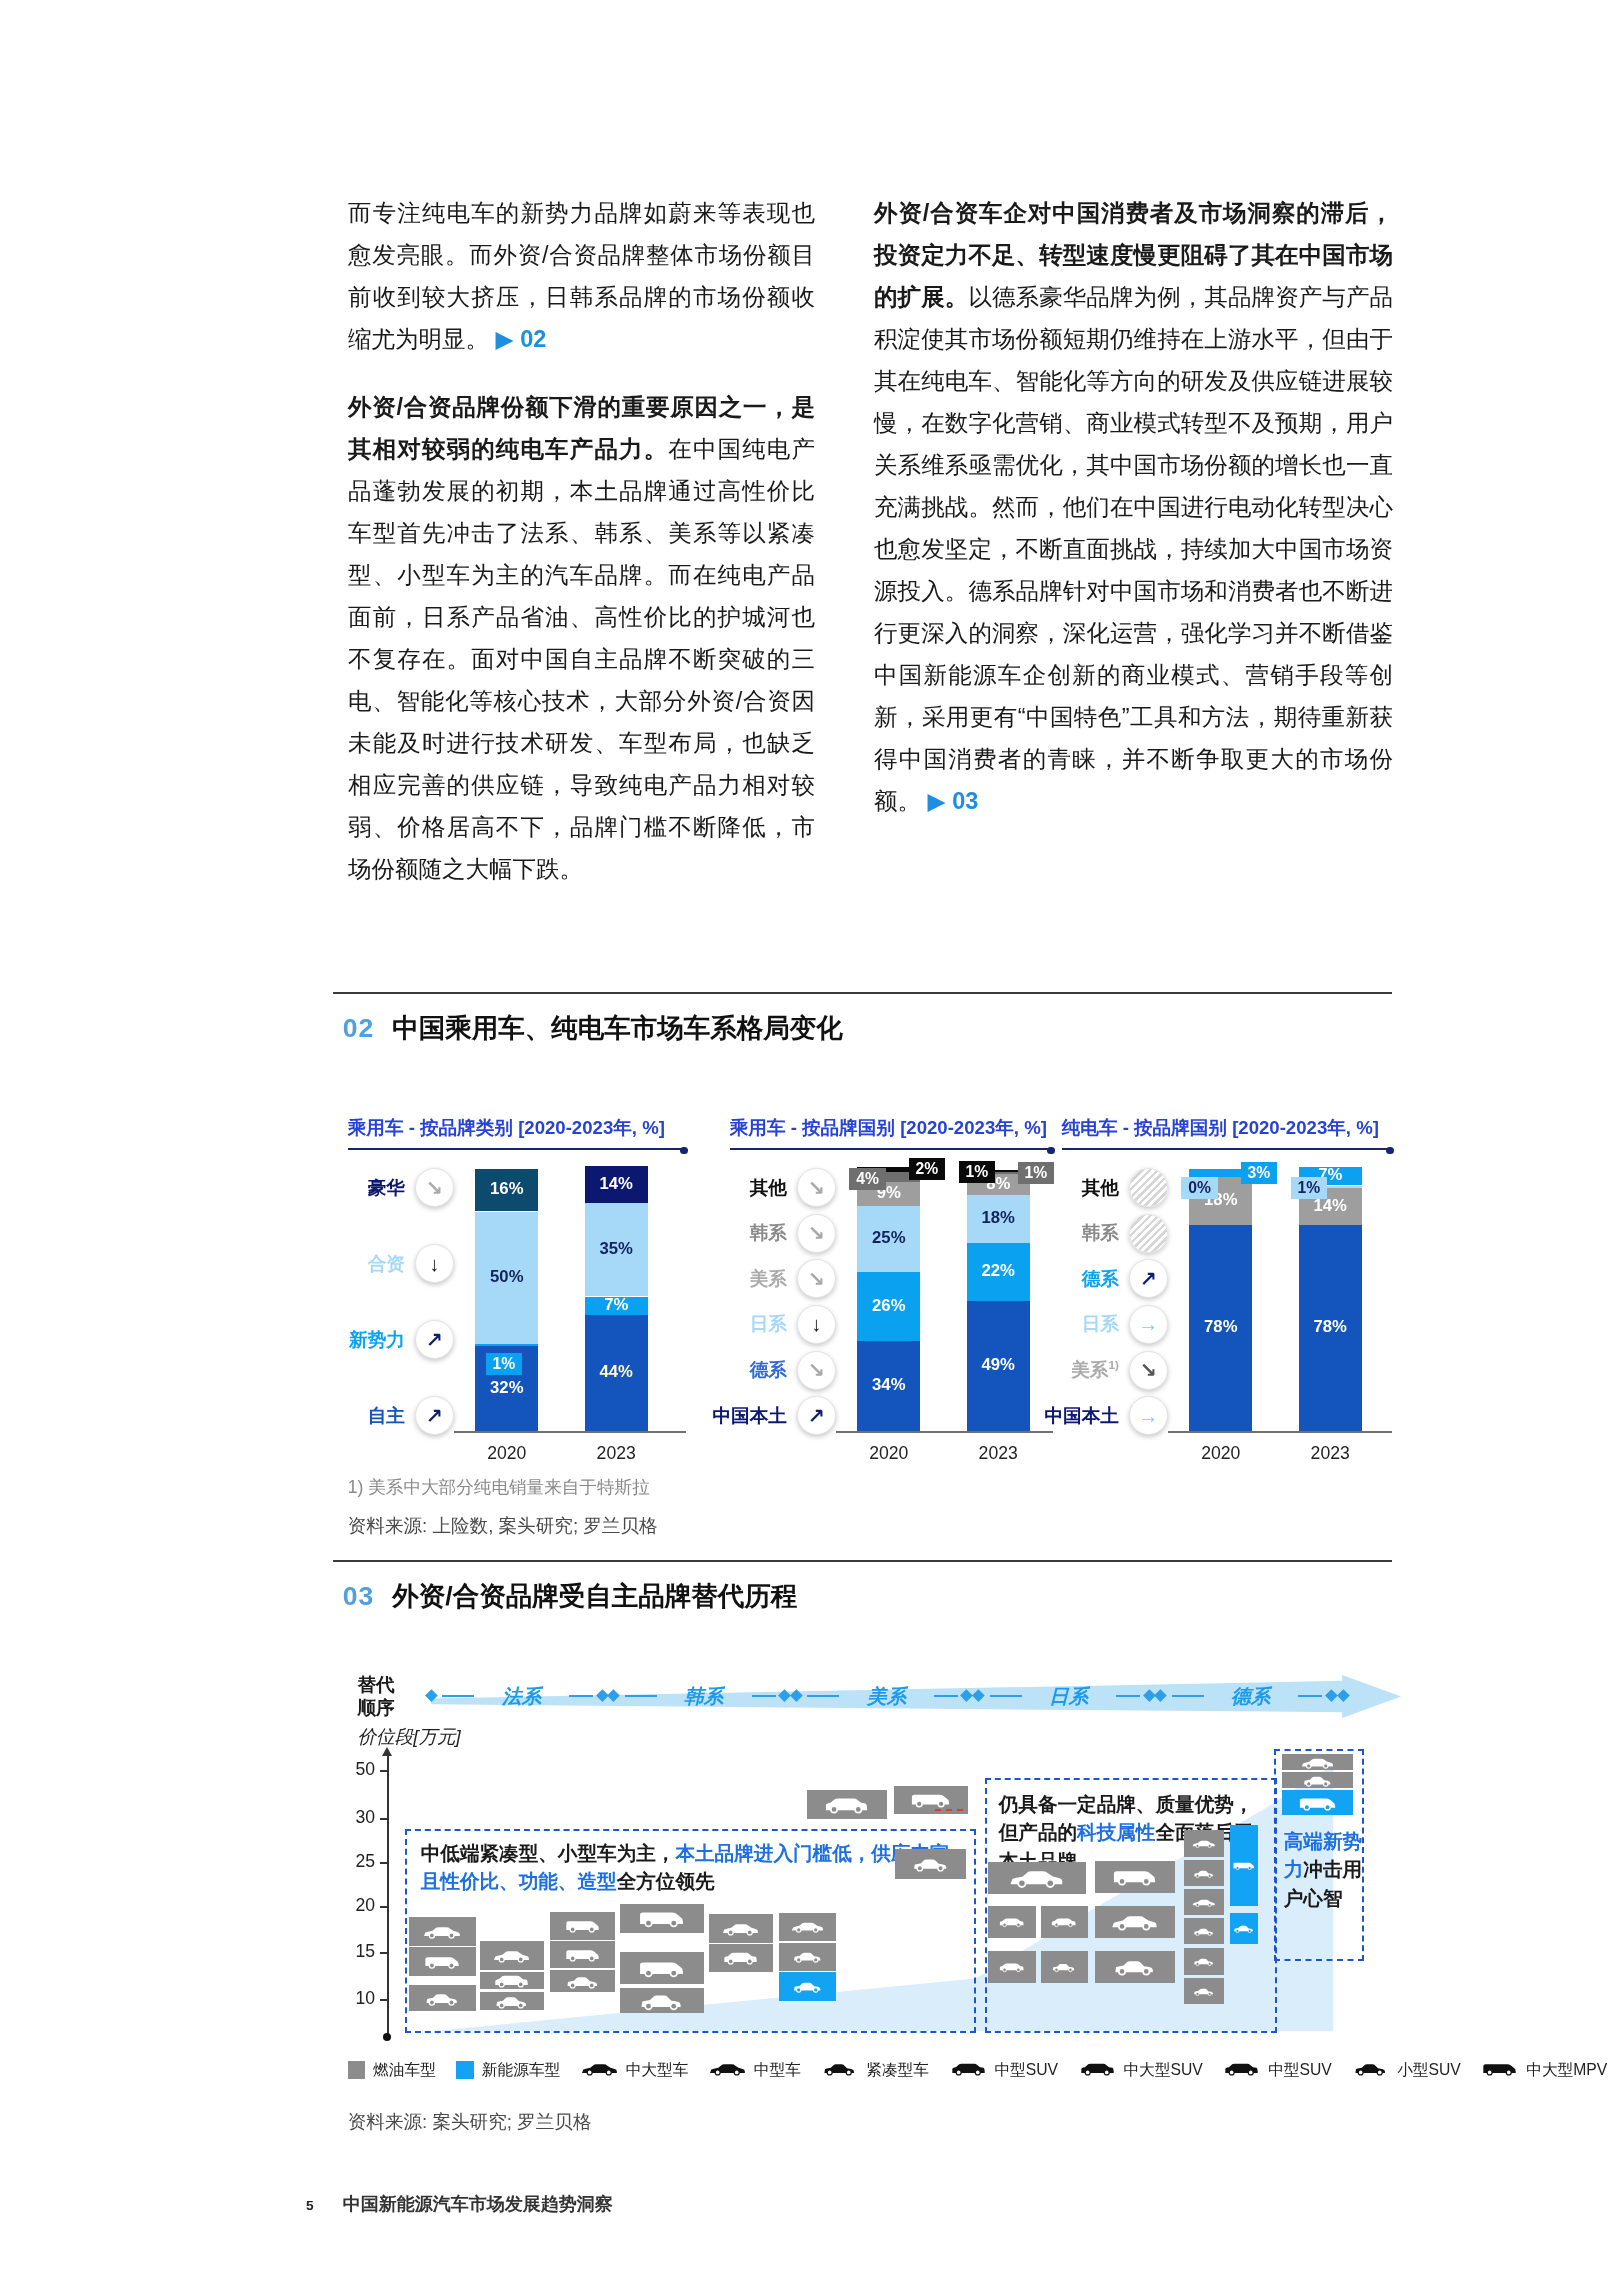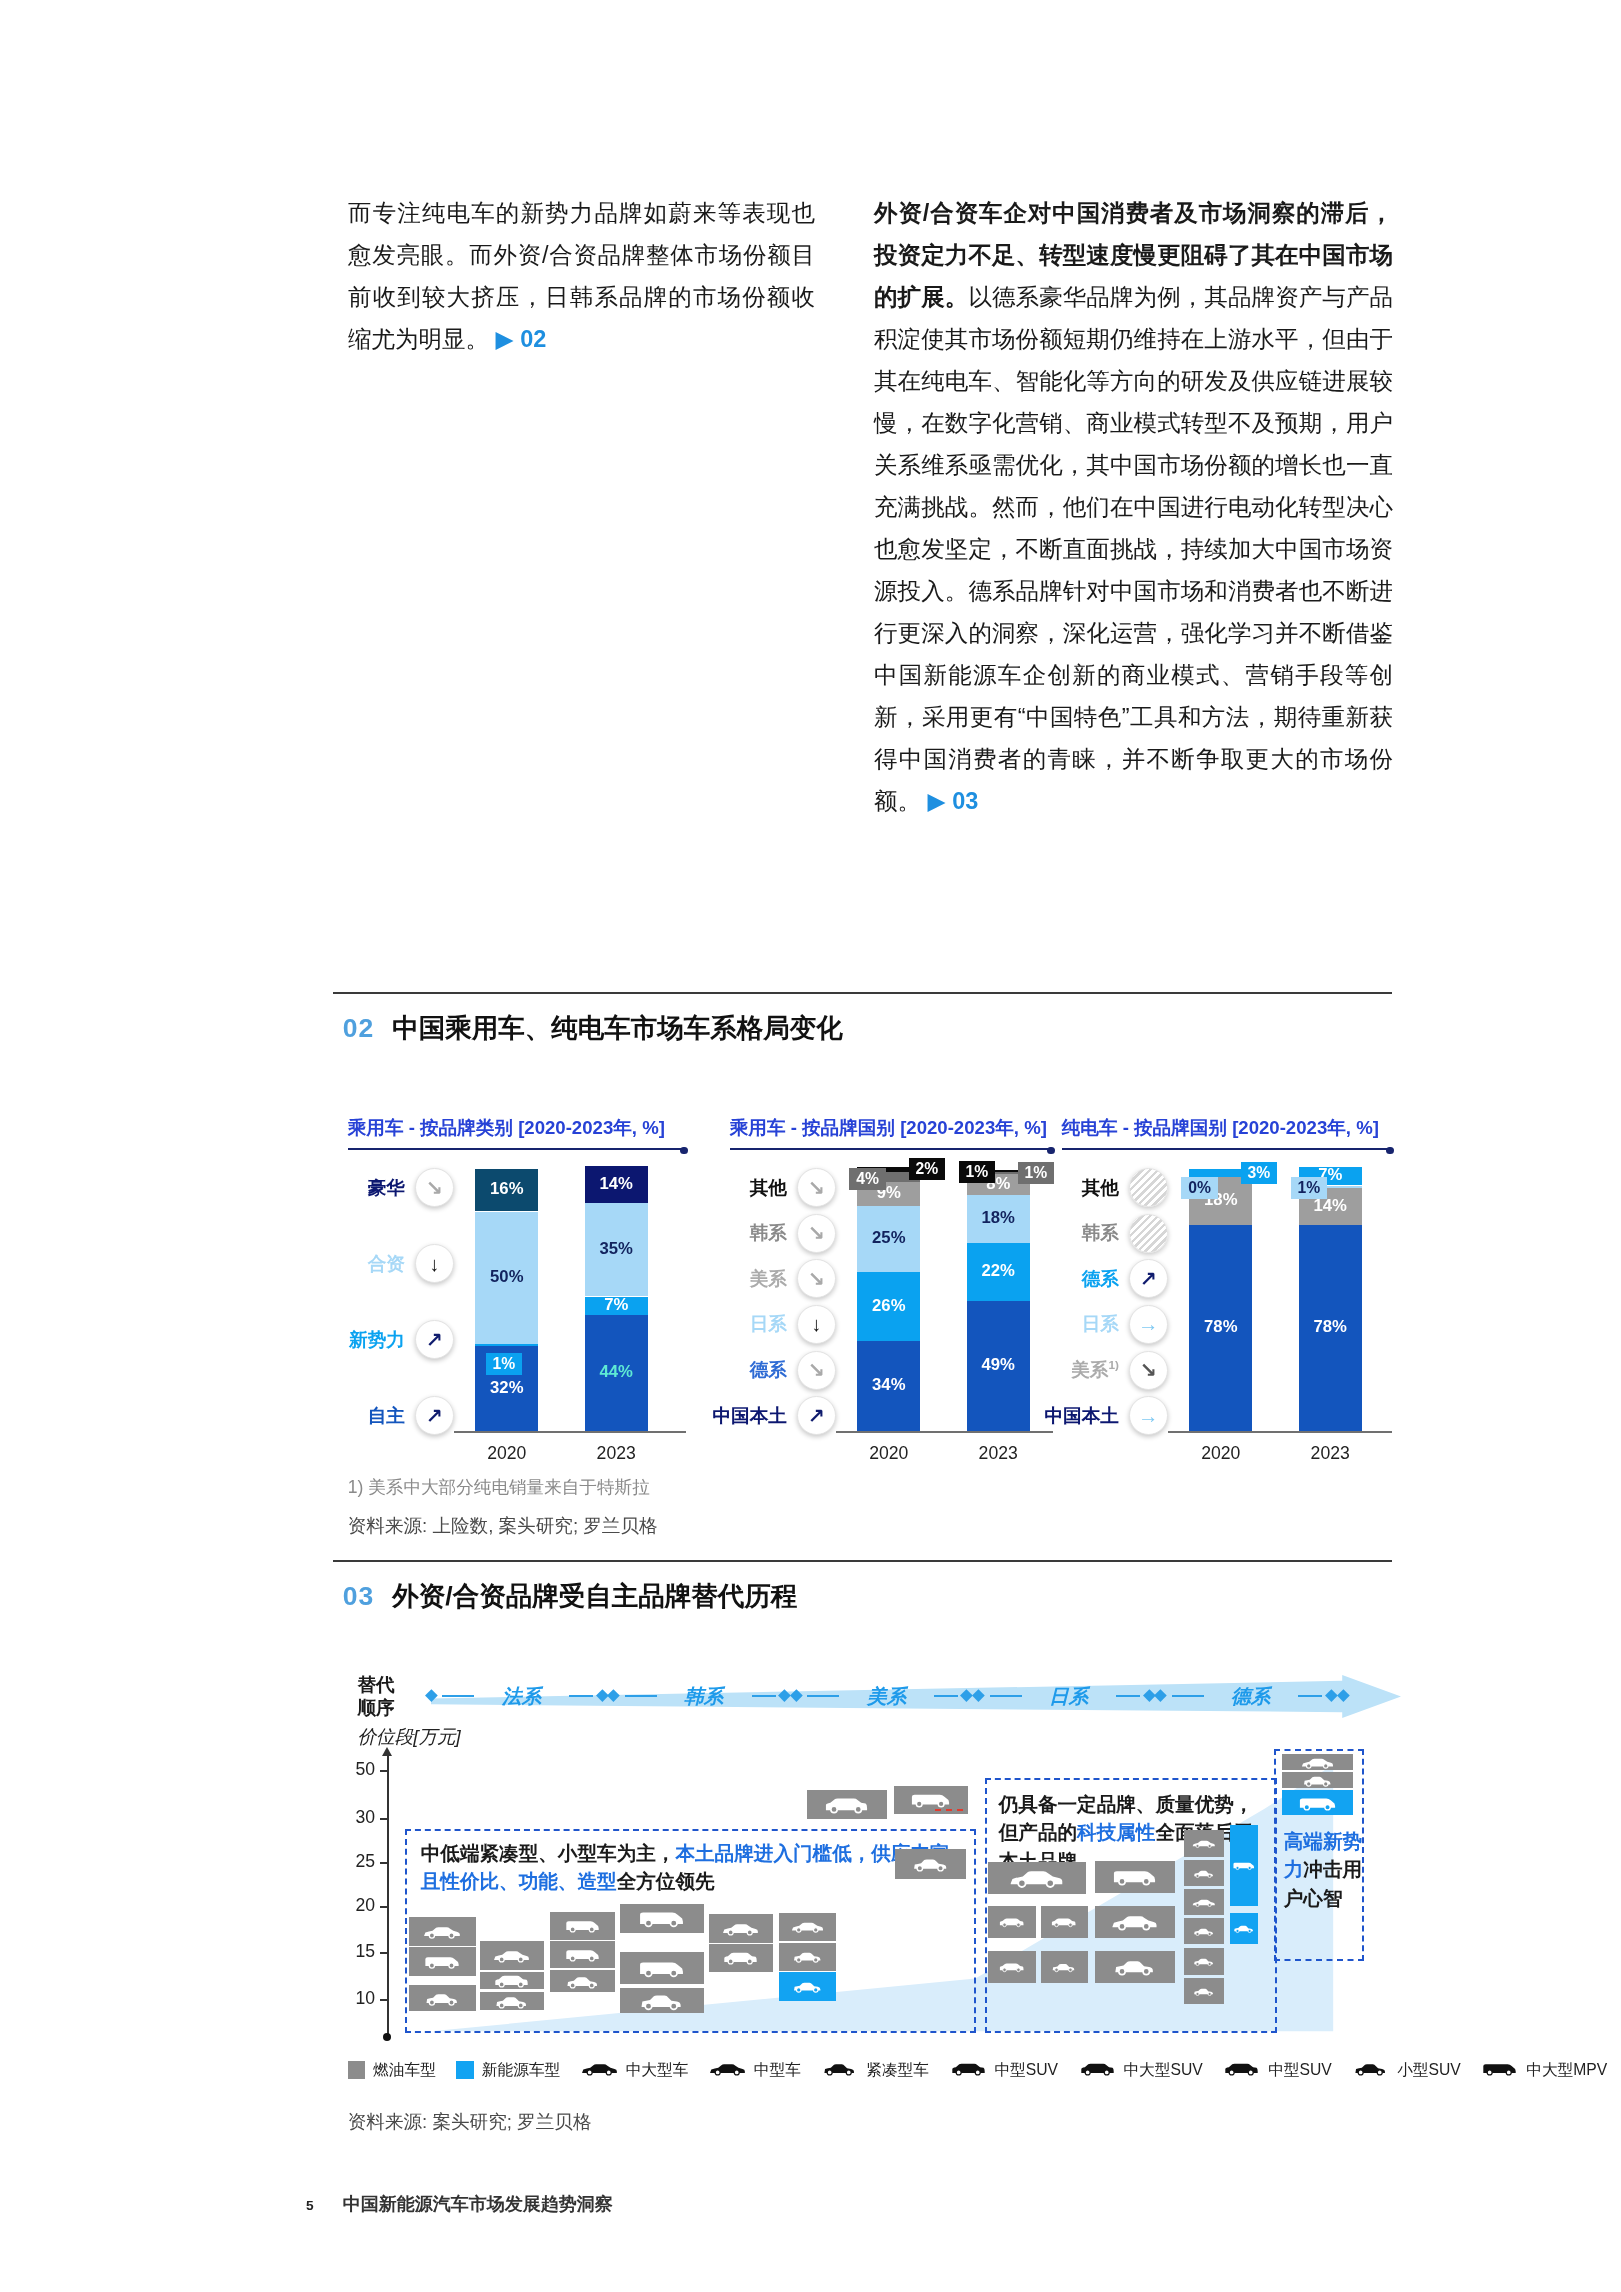--- a/index.html
+++ b/index.html
@@ -79,20 +79,21 @@
   .footer .t{font-size:18px;font-weight:bold;color:#333;}
 </style>
 </head>
 <body>
 
 <div class="page">
 
   <div class="intro">
     <div class="col col1">
       <p><span>而专注纯电车的新势力品牌如蔚来等表现也愈发亮眼。而外资/合资品牌整体市场份额目前收到较大挤压，日韩系品牌的市场份额收缩尤为明显。</span> <span class="ref">▶ 02</span></p>
+      <p><span class="lead">外资/合资品牌份额下滑的重要原因之一，是其相对较弱的纯电车产品力。</span><span>在中国纯电产品蓬勃发展的初期，本土品牌通过高性价比车型首先冲击了法系、韩系、美系等以紧凑型、小型车为主的汽车品牌。而在纯电产品面前，日系产品省油、高性价比的护城河也不复存在。面对中国自主品牌不断突破的三电、智能化等核心技术，大部分外资/合资因未能及时进行技术研发、车型布局，也缺乏相应完善的供应链，导致纯电产品力相对较弱、价格居高不下，品牌门槛不断降低，市场份额随之大幅下跌。</span></p>
     </div>
     <div class="col col2">
       <p><span class="lead">外资/合资车企对中国消费者及市场洞察的滞后，投资定力不足、转型速度慢更阻碍了其在中国市场的扩展。</span><span>以德系豪华品牌为例，其品牌资产与产品积淀使其市场份额短期仍维持在上游水平，但由于其在纯电车、智能化等方向的研发及供应链进展较慢，在数字化营销、商业模式转型不及预期，用户关系维系亟需优化，其中国市场份额的增长也一直充满挑战。然而，他们在中国进行电动化转型决心也愈发坚定，不断直面挑战，持续加大中国市场资源投入。德系品牌针对中国市场和消费者也不断进行更深入的洞察，深化运营，强化学习并不断借鉴中国新能源车企创新的商业模式、营销手段等创新，采用更有“中国特色”工具和方法，期待重新获得中国消费者的青睐，并不断争取更大的市场份额。</span> <span class="ref">▶ 03</span></p>
     </div>
   </div>
 
   <div class="section sec02">
     <div class="sec-head">
       <span class="sec-num">02</span>
       <span class="sec-title">中国乘用车、纯电车市场车系格局变化</span>
@@ -130,21 +131,21 @@
                     <div class="seg-label" style="color: rgb(18, 35, 94); top: 50%; transform: translateY(-55%);">50%</div>
                   </div>
                   <div class="seg" style="bottom: 220px; height: 42px; background: #0c4a6e;">
                     <div class="seg-label" style="color: rgb(255, 255, 255); top: 50%; transform: translateY(-55%);">16%</div>
                   </div>
                 </div>
                 <div class="badge" style="background: rgb(10, 162, 240); color: rgb(255, 255, 255); left: 32px; bottom: 105px;">1%</div>
                 <div class="yearlbl" style="left: 21.6px;">2020</div>
                 <div class="bar" style="left: 131px; height: 265px;">
                   <div class="seg" style="bottom: 0px; height: 116px; background: rgb(19, 85, 189);">
-                    <div class="seg-label" style="color: #5eead4; top: 50%; transform: translateY(-55%);">44%</div>
+                    <div class="seg-label" style="color: #fef9c3; top: 50%; transform: translateY(-55%);">44%</div>
                   </div>
                   <div class="seg" style="bottom: 116px; height: 18.5px; background: rgb(10, 162, 240);">
                     <div class="seg-label" style="color: rgb(255, 255, 255); top: 50%; transform: translateY(-55%);">7%</div>
                   </div>
                   <div class="seg" style="bottom: 135px; height: 93px; background: rgb(166, 216, 247);">
                     <div class="seg-label" style="color: rgb(18, 35, 94); top: 50%; transform: translateY(-55%);">35%</div>
                   </div>
                   <div class="seg" style="bottom: 228px; height: 37px; background: rgb(12, 23, 112);">
                     <div class="seg-label" style="color: rgb(255, 255, 255); top: 50%; transform: translateY(-55%);">14%</div>
                   </div>

